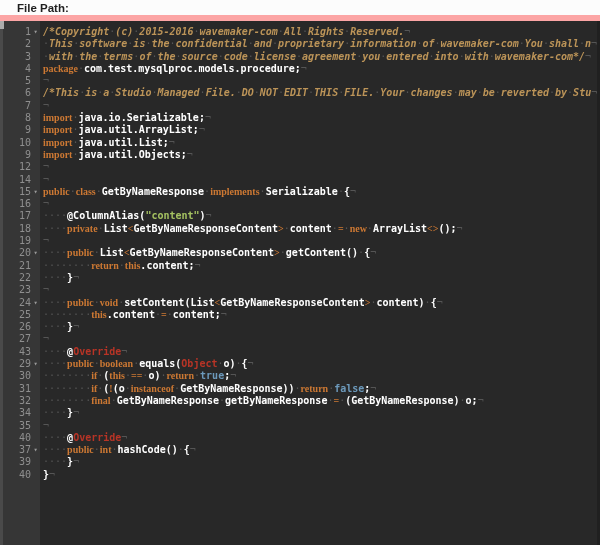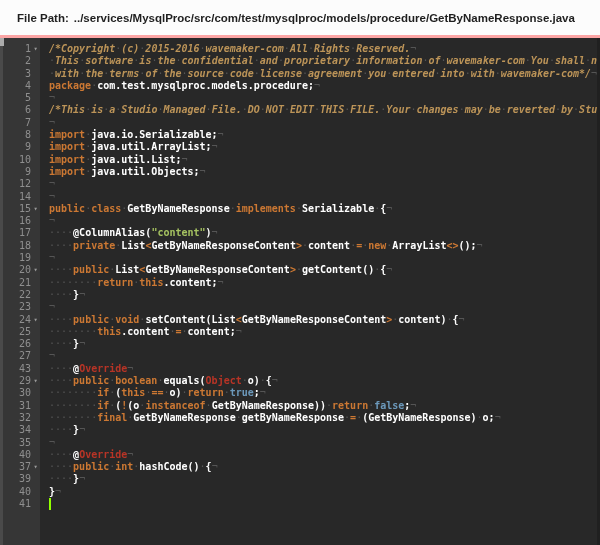--- a/index.html
+++ b/index.html
@@ -1,21 +1,21 @@
 <!DOCTYPE html>
 <html style="--background: #282828; --gutter-background: #363636; --gutter-text: #8F8F8F; --text: #FFFFFF; --keyword: #CC7833; --comment: #BC9458; --string: #A5C261; --constant: #6C99BB; --builtin: #B83426; --invisible: #555555; --cursor: #91FF00;"><head>
 <meta charset="utf-8">
 <style>
   * { margin:0; padding:0; box-sizing:border-box; }
   html,body { width:600px; height:545px; overflow:hidden; background:#282828; }
   .screen { width:600px; height:545px; display:flex; flex-direction:column;
             font-family:"DejaVu Sans Mono","Liberation Mono",monospace; }
 
   
-  .filepath-bar { flex:none; height:38px; background:#fcfcfc; border-bottom:3px solid #fca5a5;
+  .filepath-bar { flex:none; height:21px; background:#fcfcfc; border-bottom:6px solid #fca5a5;
                   display:flex; align-items:center; padding-left:17px;
                   font-family:"Liberation Sans","DejaVu Sans",sans-serif;
                   font-size:11.5px; font-weight:bold; color:#1f1f1f; }
   .filepath-bar .lbl { margin-right:5px; }
 
   
   .editor { flex:1; position:relative; overflow:hidden; background:var(--background); }
   .gutter-bg { position:absolute; left:3px; top:0; bottom:0; width:37px;
                background:var(--gutter-background); }
   .left-strip { position:absolute; left:0; top:0; bottom:0; width:3px;
@@ -25,42 +25,41 @@
   .right-strip { position:absolute; right:0; top:0; bottom:0; width:3px;
                  background:#202020; z-index:4; }
 
   .code-lines { position:relative; padding-top:5px; }
   .row { display:flex; height:12.3px; line-height:12.3px; font-size:10px; white-space:pre; }
   .gutter-cell { flex:none; width:40px; display:flex; justify-content:flex-end;
                  align-items:center; color:var(--gutter-text); font-weight:normal; }
   .gutter-cell .num { text-align:right; }
   .gutter-cell .fold { width:9px; flex:none; font-size:7px; line-height:12.3px;
                        color:#9a9a9a; text-align:center; }
-  .code-cell { flex:1; overflow:hidden; padding-left:9px; font-weight:bold;
+  .code-cell { flex:1; overflow:hidden; padding-left:3px; font-weight:bold;
                color:var(--text); }
 
   .tk-t { color:var(--text); }
-  .tk-k { color:var(--keyword); }
+  .tk-k { color:var(--keyword);font-family:Liberation Serif, serif; }
   .tk-c { color:var(--comment); font-style:italic; }
   .tk-s { color:var(--string); }
   .tk-b { color:var(--constant); }
   .tk-r { color:var(--builtin); }
   .inv  { color:var(--invisible); font-weight:normal; }
 
   .cursor { display:inline-block; width:2px; height:12px; vertical-align:top;
             background:var(--cursor); }
 </style>
 </head>
 <body>
 
 <div class="screen">
 
   <div class="filepath-bar">
     <span class="lbl">File Path:</span>
-    <span>../services/MysqlProc/src/com/test/mysqlproc/models/procedure/GetByNameResponse.java</span>
   </div>
 
   <div class="editor">
     <div class="gutter-bg"></div>
     <div class="left-strip">
       <div class="nub"></div>
     </div>
     <div class="right-strip"></div>
     <div class="code-lines">
         <div class="row"><div class="gutter-cell"><span class="num">1</span><span class="fold">▾</span></div><div class="code-cell"><span class="tk-c">/*Copyright</span><span class="inv">·</span><span class="tk-c">(c)</span><span class="inv">·</span><span class="tk-c">2015-2016</span><span class="inv">·</span><span class="tk-c">wavemaker-com</span><span class="inv">·</span><span class="tk-c">All</span><span class="inv">·</span><span class="tk-c">Rights</span><span class="inv">·</span><span class="tk-c">Reserved.</span><span class="inv">¬</span></div></div>
@@ -93,17 +92,16 @@
         <div class="row"><div class="gutter-cell"><span class="num">29</span><span class="fold">▾</span></div><div class="code-cell"><span class="inv">····</span><span class="tk-k">public</span><span class="inv">·</span><span class="tk-k">boolean</span><span class="inv">·</span><span class="tk-t">equals(</span><span class="tk-r">Object</span><span class="inv">·</span><span class="tk-t">o)</span><span class="inv">·</span><span class="tk-t">{</span><span class="inv">¬</span></div></div>
         <div class="row"><div class="gutter-cell"><span class="num">30</span><span class="fold"></span></div><div class="code-cell"><span class="inv">········</span><span class="tk-k">if</span><span class="inv">·</span><span class="tk-t">(</span><span class="tk-k">this</span><span class="inv">·</span><span class="tk-k">==</span><span class="inv">·</span><span class="tk-t">o)</span><span class="inv">·</span><span class="tk-k">return</span><span class="inv">·</span><span class="tk-b">true</span><span class="tk-t">;</span><span class="inv">¬</span></div></div>
         <div class="row"><div class="gutter-cell"><span class="num">31</span><span class="fold"></span></div><div class="code-cell"><span class="inv">········</span><span class="tk-k">if</span><span class="inv">·</span><span class="tk-t">(</span><span class="tk-k">!</span><span class="tk-t">(o</span><span class="inv">·</span><span class="tk-k">instanceof</span><span class="inv">·</span><span class="tk-t">GetByNameResponse))</span><span class="inv">·</span><span class="tk-k">return</span><span class="inv">·</span><span class="tk-b">false</span><span class="tk-t">;</span><span class="inv">¬</span></div></div>
         <div class="row"><div class="gutter-cell"><span class="num">32</span><span class="fold"></span></div><div class="code-cell"><span class="inv">········</span><span class="tk-k">final</span><span class="inv">·</span><span class="tk-t">GetByNameResponse</span><span class="inv">·</span><span class="tk-t">getByNameResponse</span><span class="inv">·</span><span class="tk-k">=</span><span class="inv">·</span><span class="tk-t">(GetByNameResponse)</span><span class="inv">·</span><span class="tk-t">o;</span><span class="inv">¬</span></div></div>
         <div class="row"><div class="gutter-cell"><span class="num">34</span><span class="fold"></span></div><div class="code-cell"><span class="inv">····</span><span class="tk-t">}</span><span class="inv">¬</span></div></div>
         <div class="row"><div class="gutter-cell"><span class="num">35</span><span class="fold"></span></div><div class="code-cell"><span class="inv">¬</span></div></div>
         <div class="row"><div class="gutter-cell"><span class="num">40</span><span class="fold"></span></div><div class="code-cell"><span class="inv">····</span><span class="tk-t">@</span><span class="tk-r">Override</span><span class="inv">¬</span></div></div>
         <div class="row"><div class="gutter-cell"><span class="num">37</span><span class="fold">▾</span></div><div class="code-cell"><span class="inv">····</span><span class="tk-k">public</span><span class="inv">·</span><span class="tk-k">int</span><span class="inv">·</span><span class="tk-t">hashCode()</span><span class="inv">·</span><span class="tk-t">{</span><span class="inv">¬</span></div></div>
         <div class="row"><div class="gutter-cell"><span class="num">39</span><span class="fold"></span></div><div class="code-cell"><span class="inv">····</span><span class="tk-t">}</span><span class="inv">¬</span></div></div>
         <div class="row"><div class="gutter-cell"><span class="num">40</span><span class="fold"></span></div><div class="code-cell"><span class="tk-t">}</span><span class="inv">¬</span></div></div>
-        <div class="row"><div class="gutter-cell"><span class="num">41</span><span class="fold"></span></div><div class="code-cell"><span class="cursor"></span></div></div>
       </div>
   </div>
 
 </div>
 
 </body></html>

